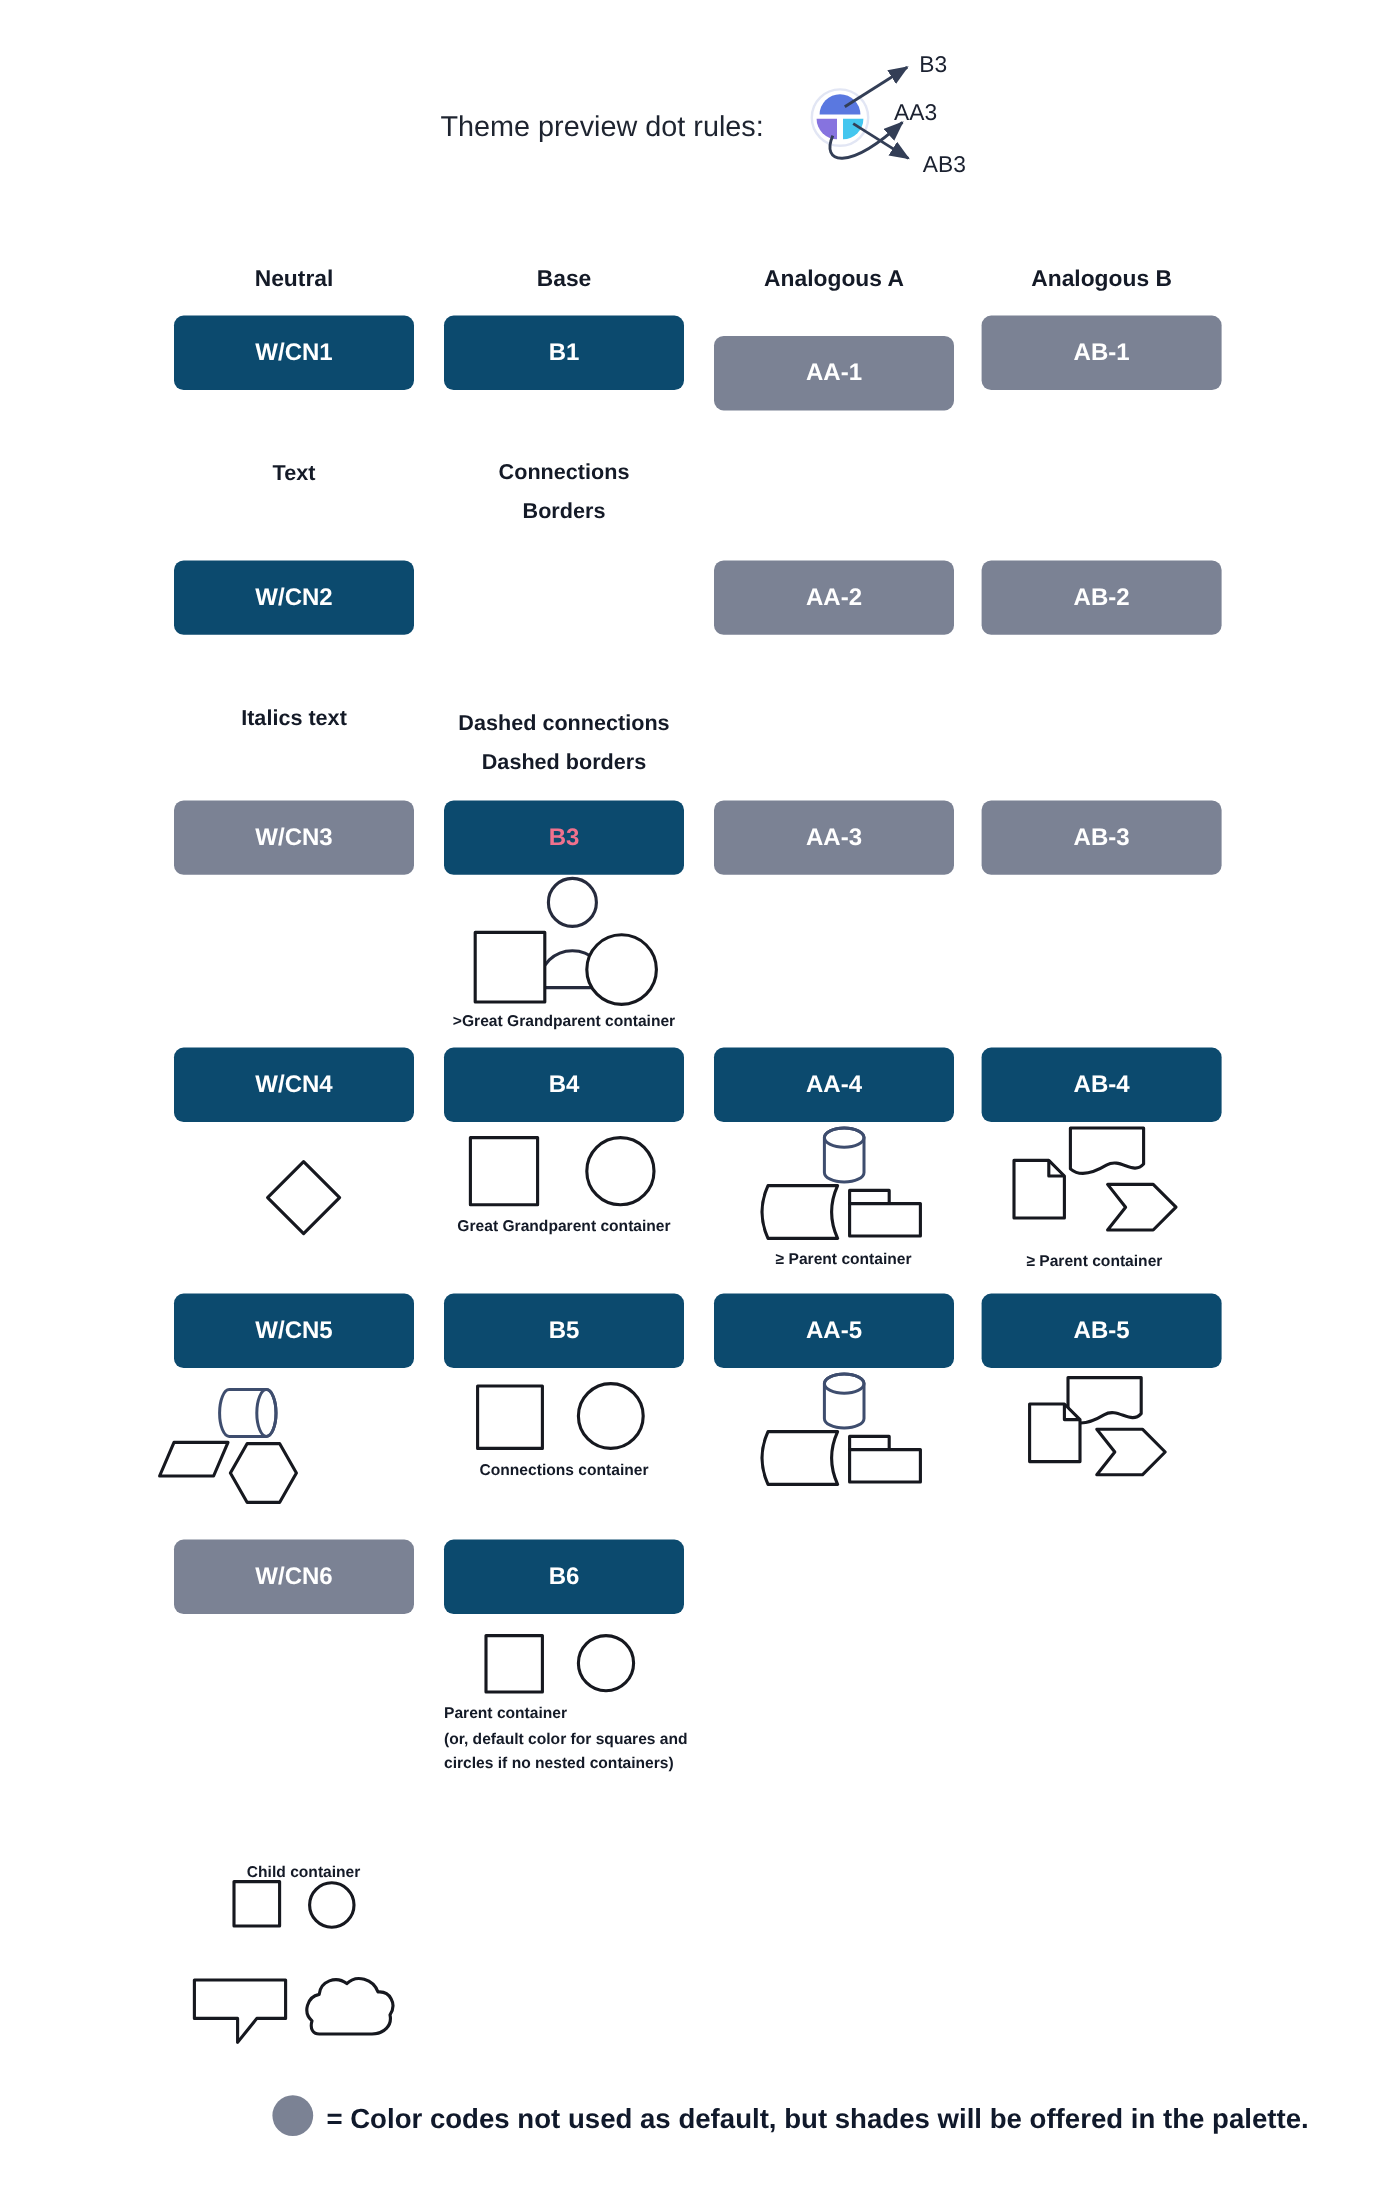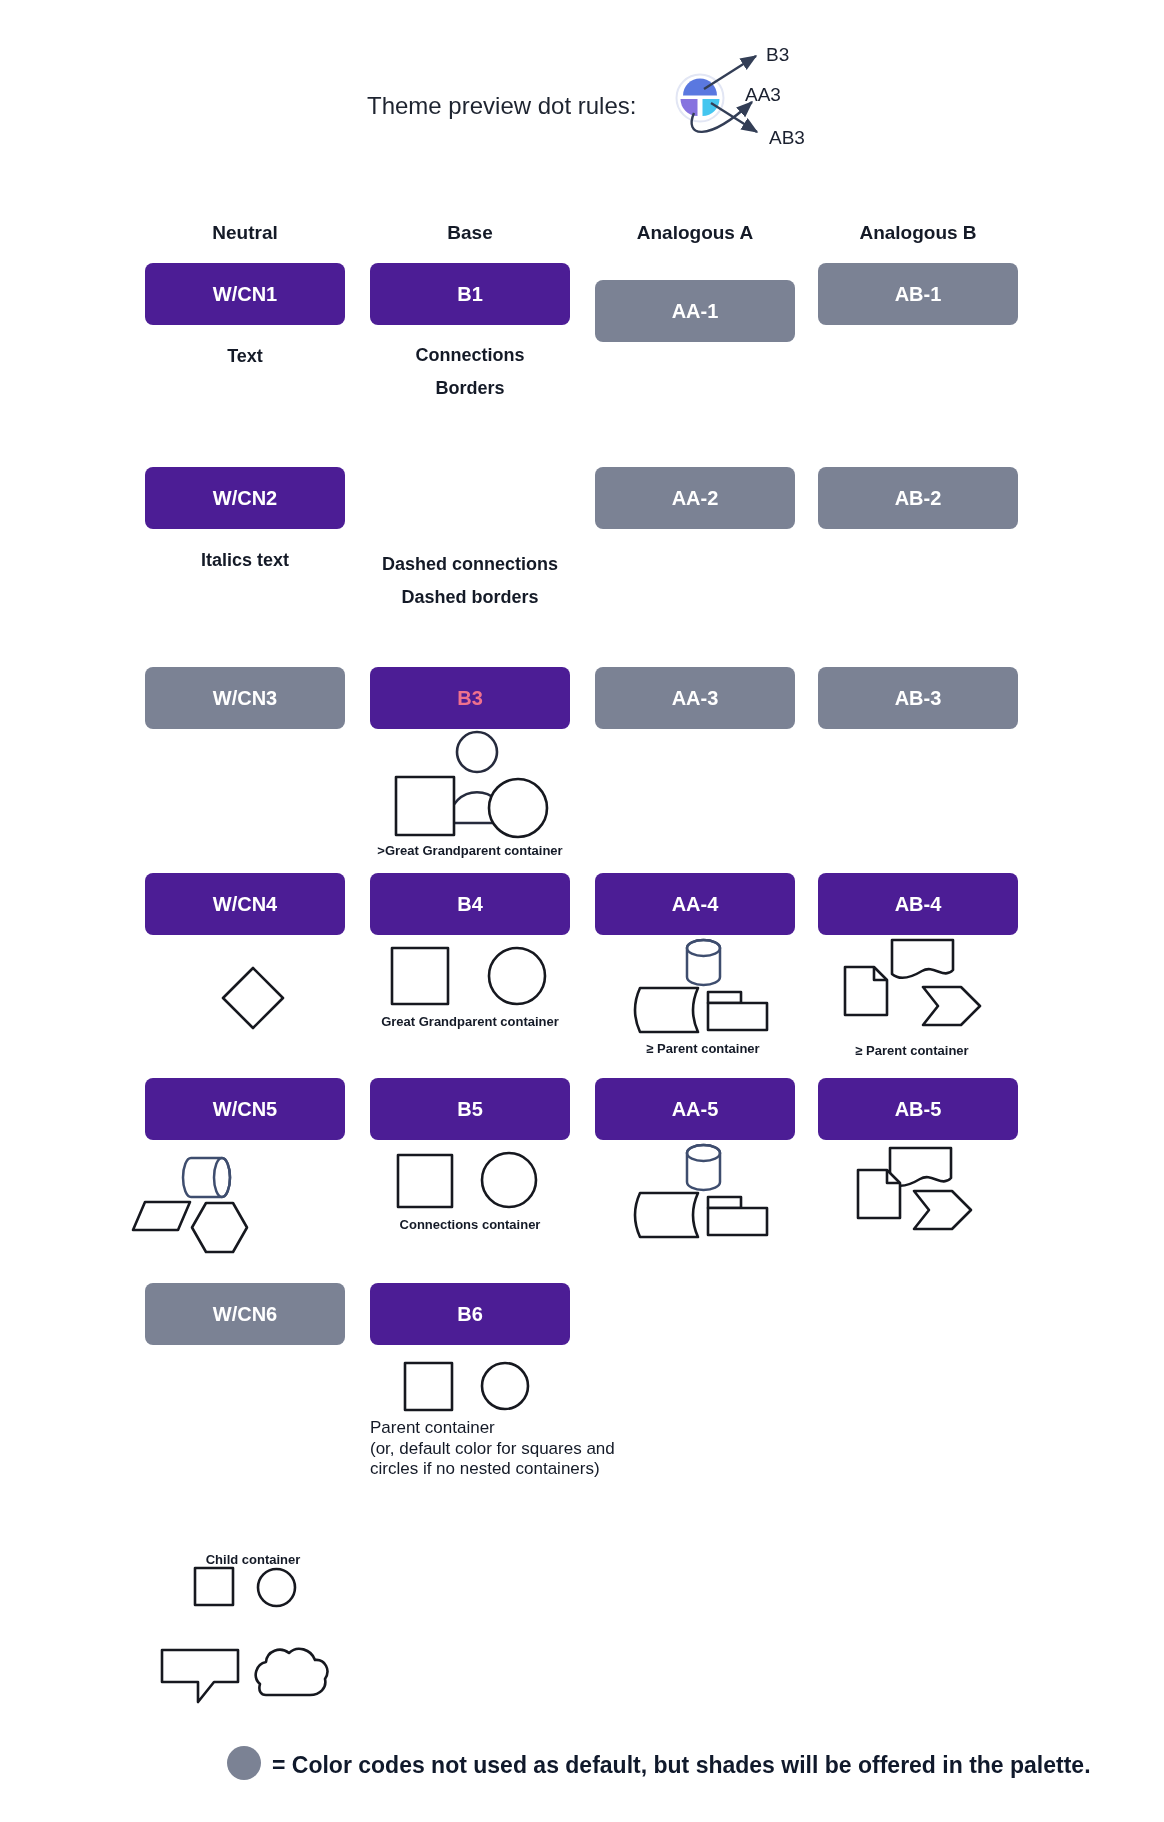--- a/index.html
+++ b/index.html
@@ -4,28 +4,28 @@
 <style>
   html,body{margin:0;padding:0;background:#fff;}
   #canvas{position:relative;width:1164px;height:1822px;background:#ffffff;
           font-family:"Liberation Sans",sans-serif;color:#141a27;overflow:hidden;}
   .abs{position:absolute;}
   .title{position:absolute;left:367px;top:92px;font-size:24px;font-weight:500;color:#1e2430;}
   .dotlabel{position:absolute;font-size:19px;font-weight:400;color:#1b2130;}
   .hdr{position:absolute;width:200px;text-align:center;font-size:19px;font-weight:700;color:#141a27;}
   .bar{position:absolute;width:200px;height:62px;border-radius:8px;display:flex;align-items:center;
        justify-content:center;font-size:20px;font-weight:700;color:#ffffff;}
-  .dark{background:#4c1d95;}
+  .dark{background:#0c4a6e;}
   .gray{background:#7b8294;}
   .pink{color:#f0718d;}
   .c1{left:145px}.c2{left:370px}.c3{left:595px}.c4{left:818px}
   .cap{position:absolute;transform:translateX(-50%);font-weight:700;color:#141a27;white-space:nowrap;text-align:center;}
-  .cap-lg{font-size:18px;}
+  .cap-lg{font-size:18px;margin-top:38px;}
   .cap-sm{font-size:13px;}
-  .note{position:absolute;font-size:17px;font-weight:400;color:#141a27;line-height:20.5px;white-space:nowrap;}
+  .note{position:absolute;font-size:13px;font-weight:700;color:#141a27;line-height:20.5px;white-space:nowrap;}
   .shape{fill:#ffffff;stroke:#16181f;stroke-width:2.6;stroke-linejoin:round;}
   .shape-blue{fill:#ffffff;stroke:#3e4d6e;stroke-width:2.5;stroke-linejoin:round;}
   .shape-person{fill:#ffffff;stroke:#262b3d;stroke-width:2.6;}
   .nofill{fill:none;}
   .legend-dot{position:absolute;left:227px;top:1746px;width:34px;height:34px;border-radius:50%;background:#7b8294;}
   .legend-text{position:absolute;left:272px;top:1752px;font-size:23px;font-weight:700;color:#10192b;}
 </style>
 </head>
 <body>
 

